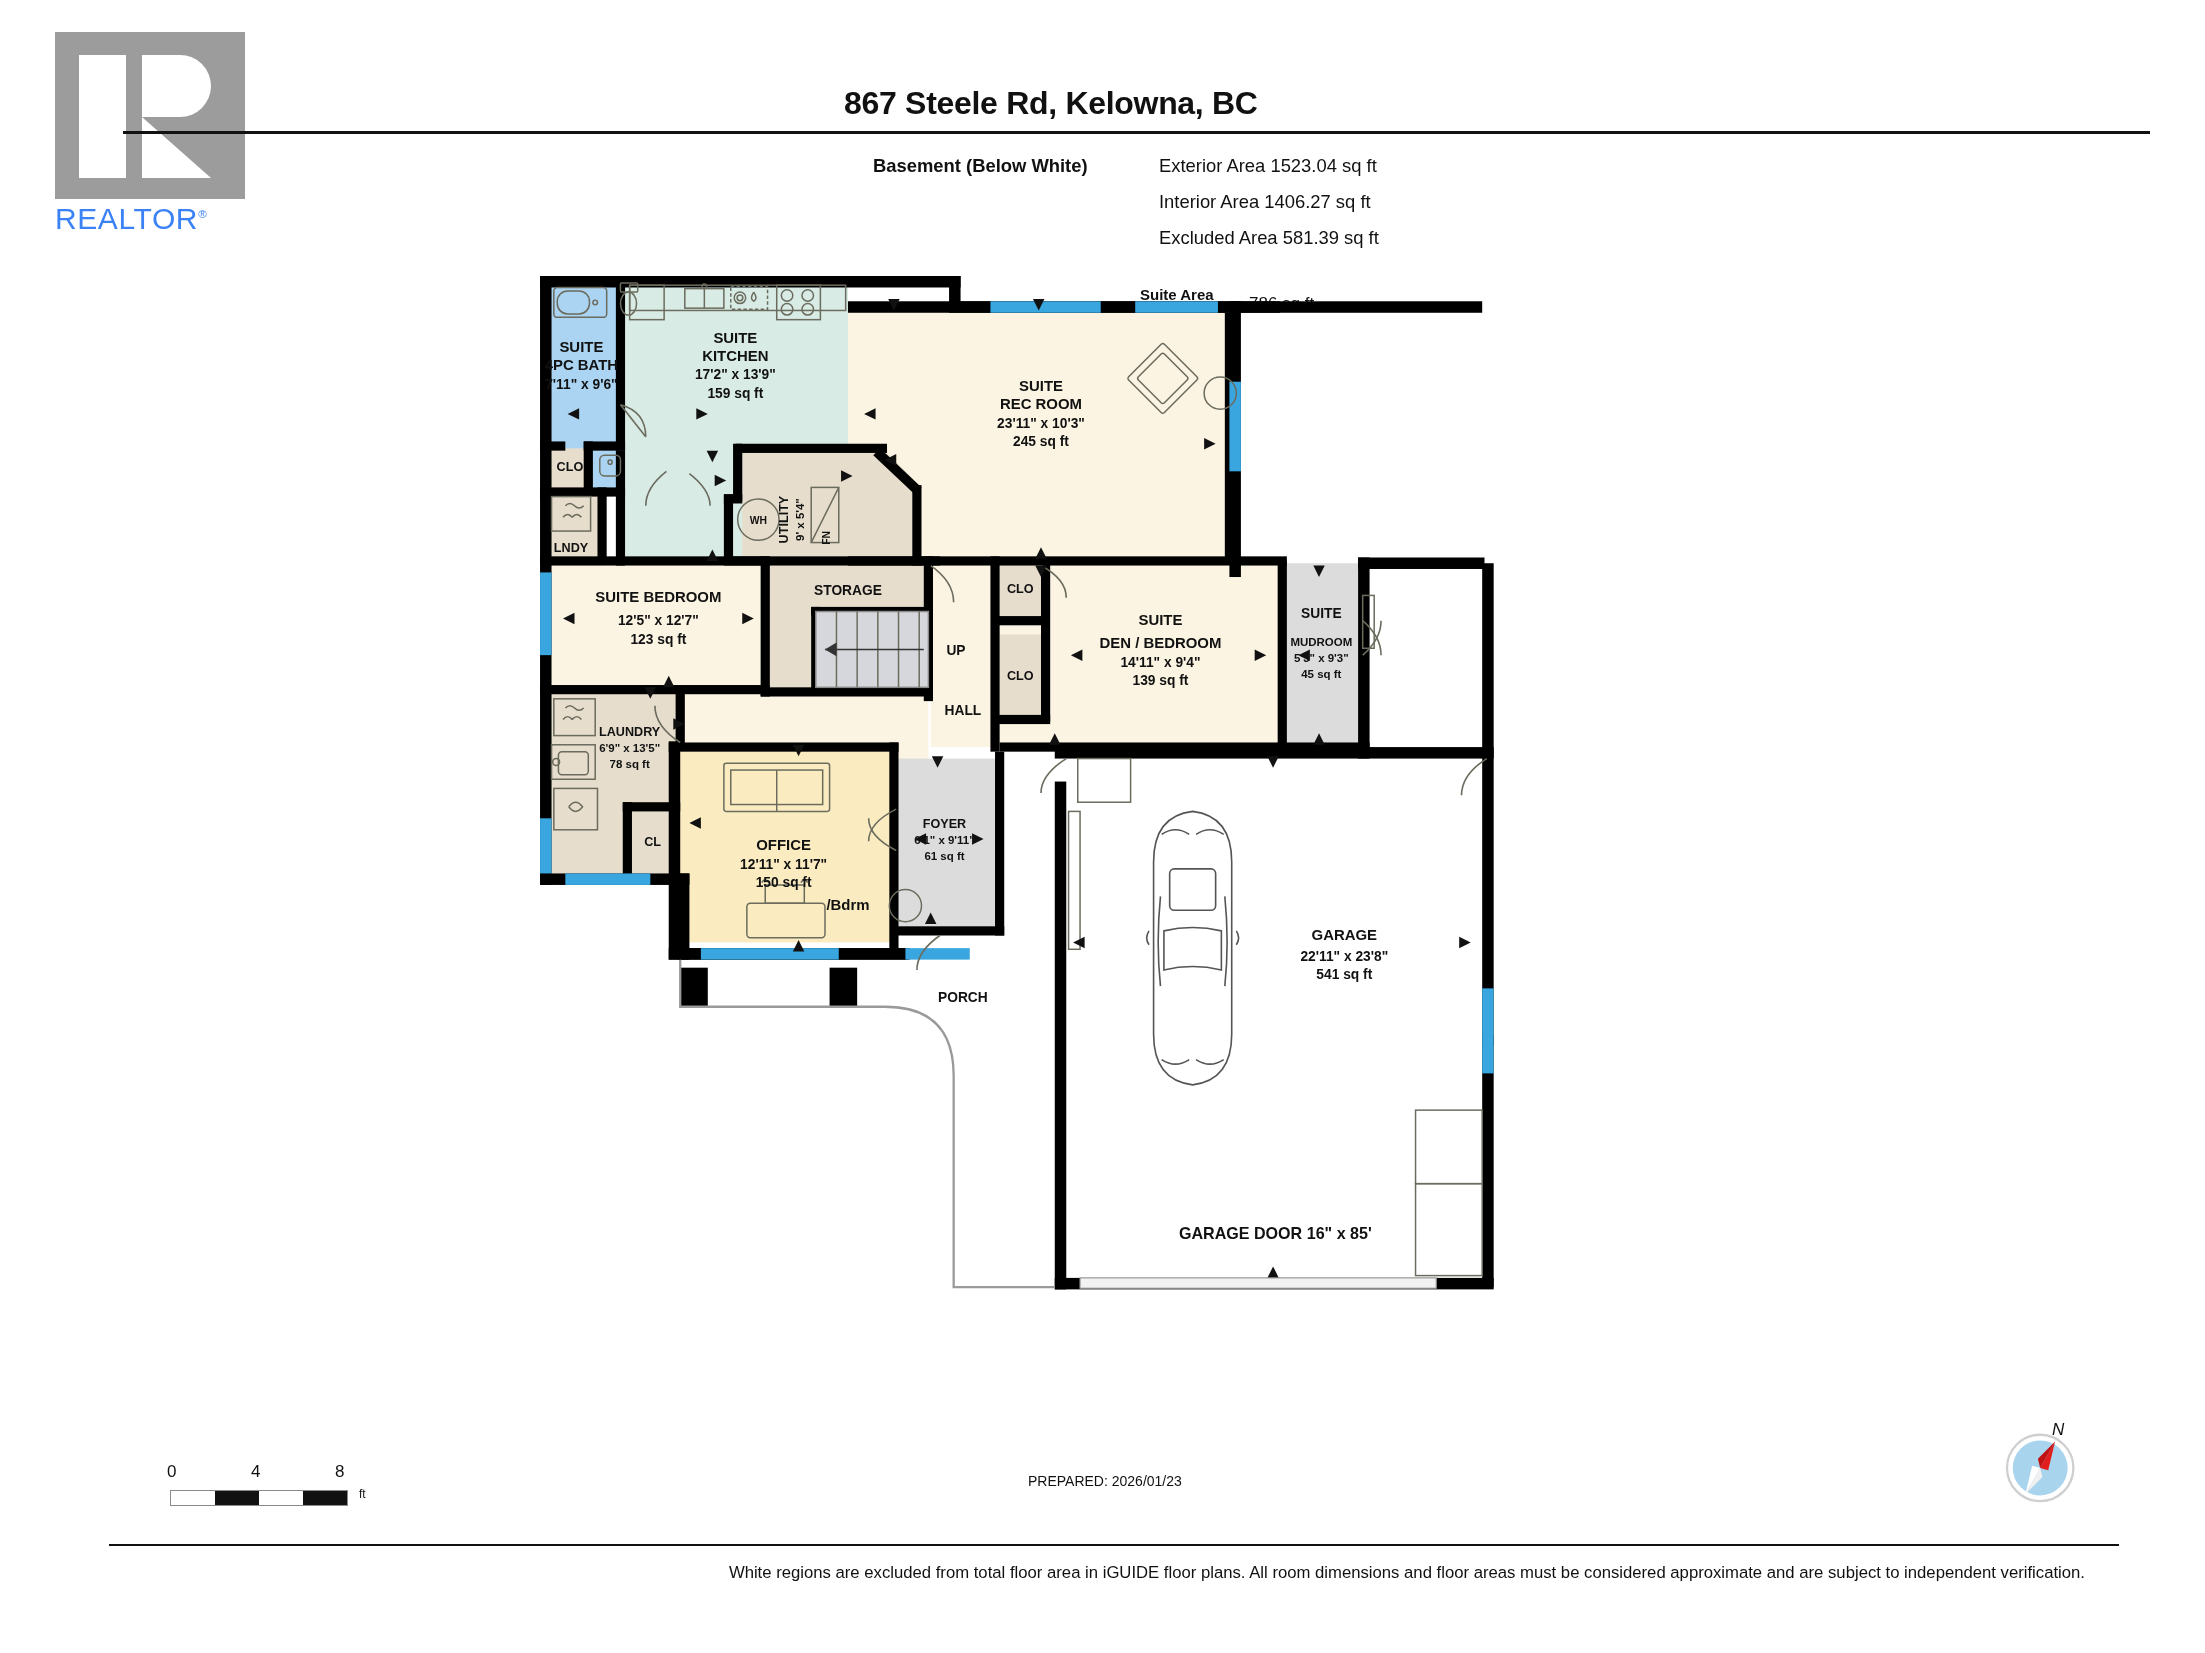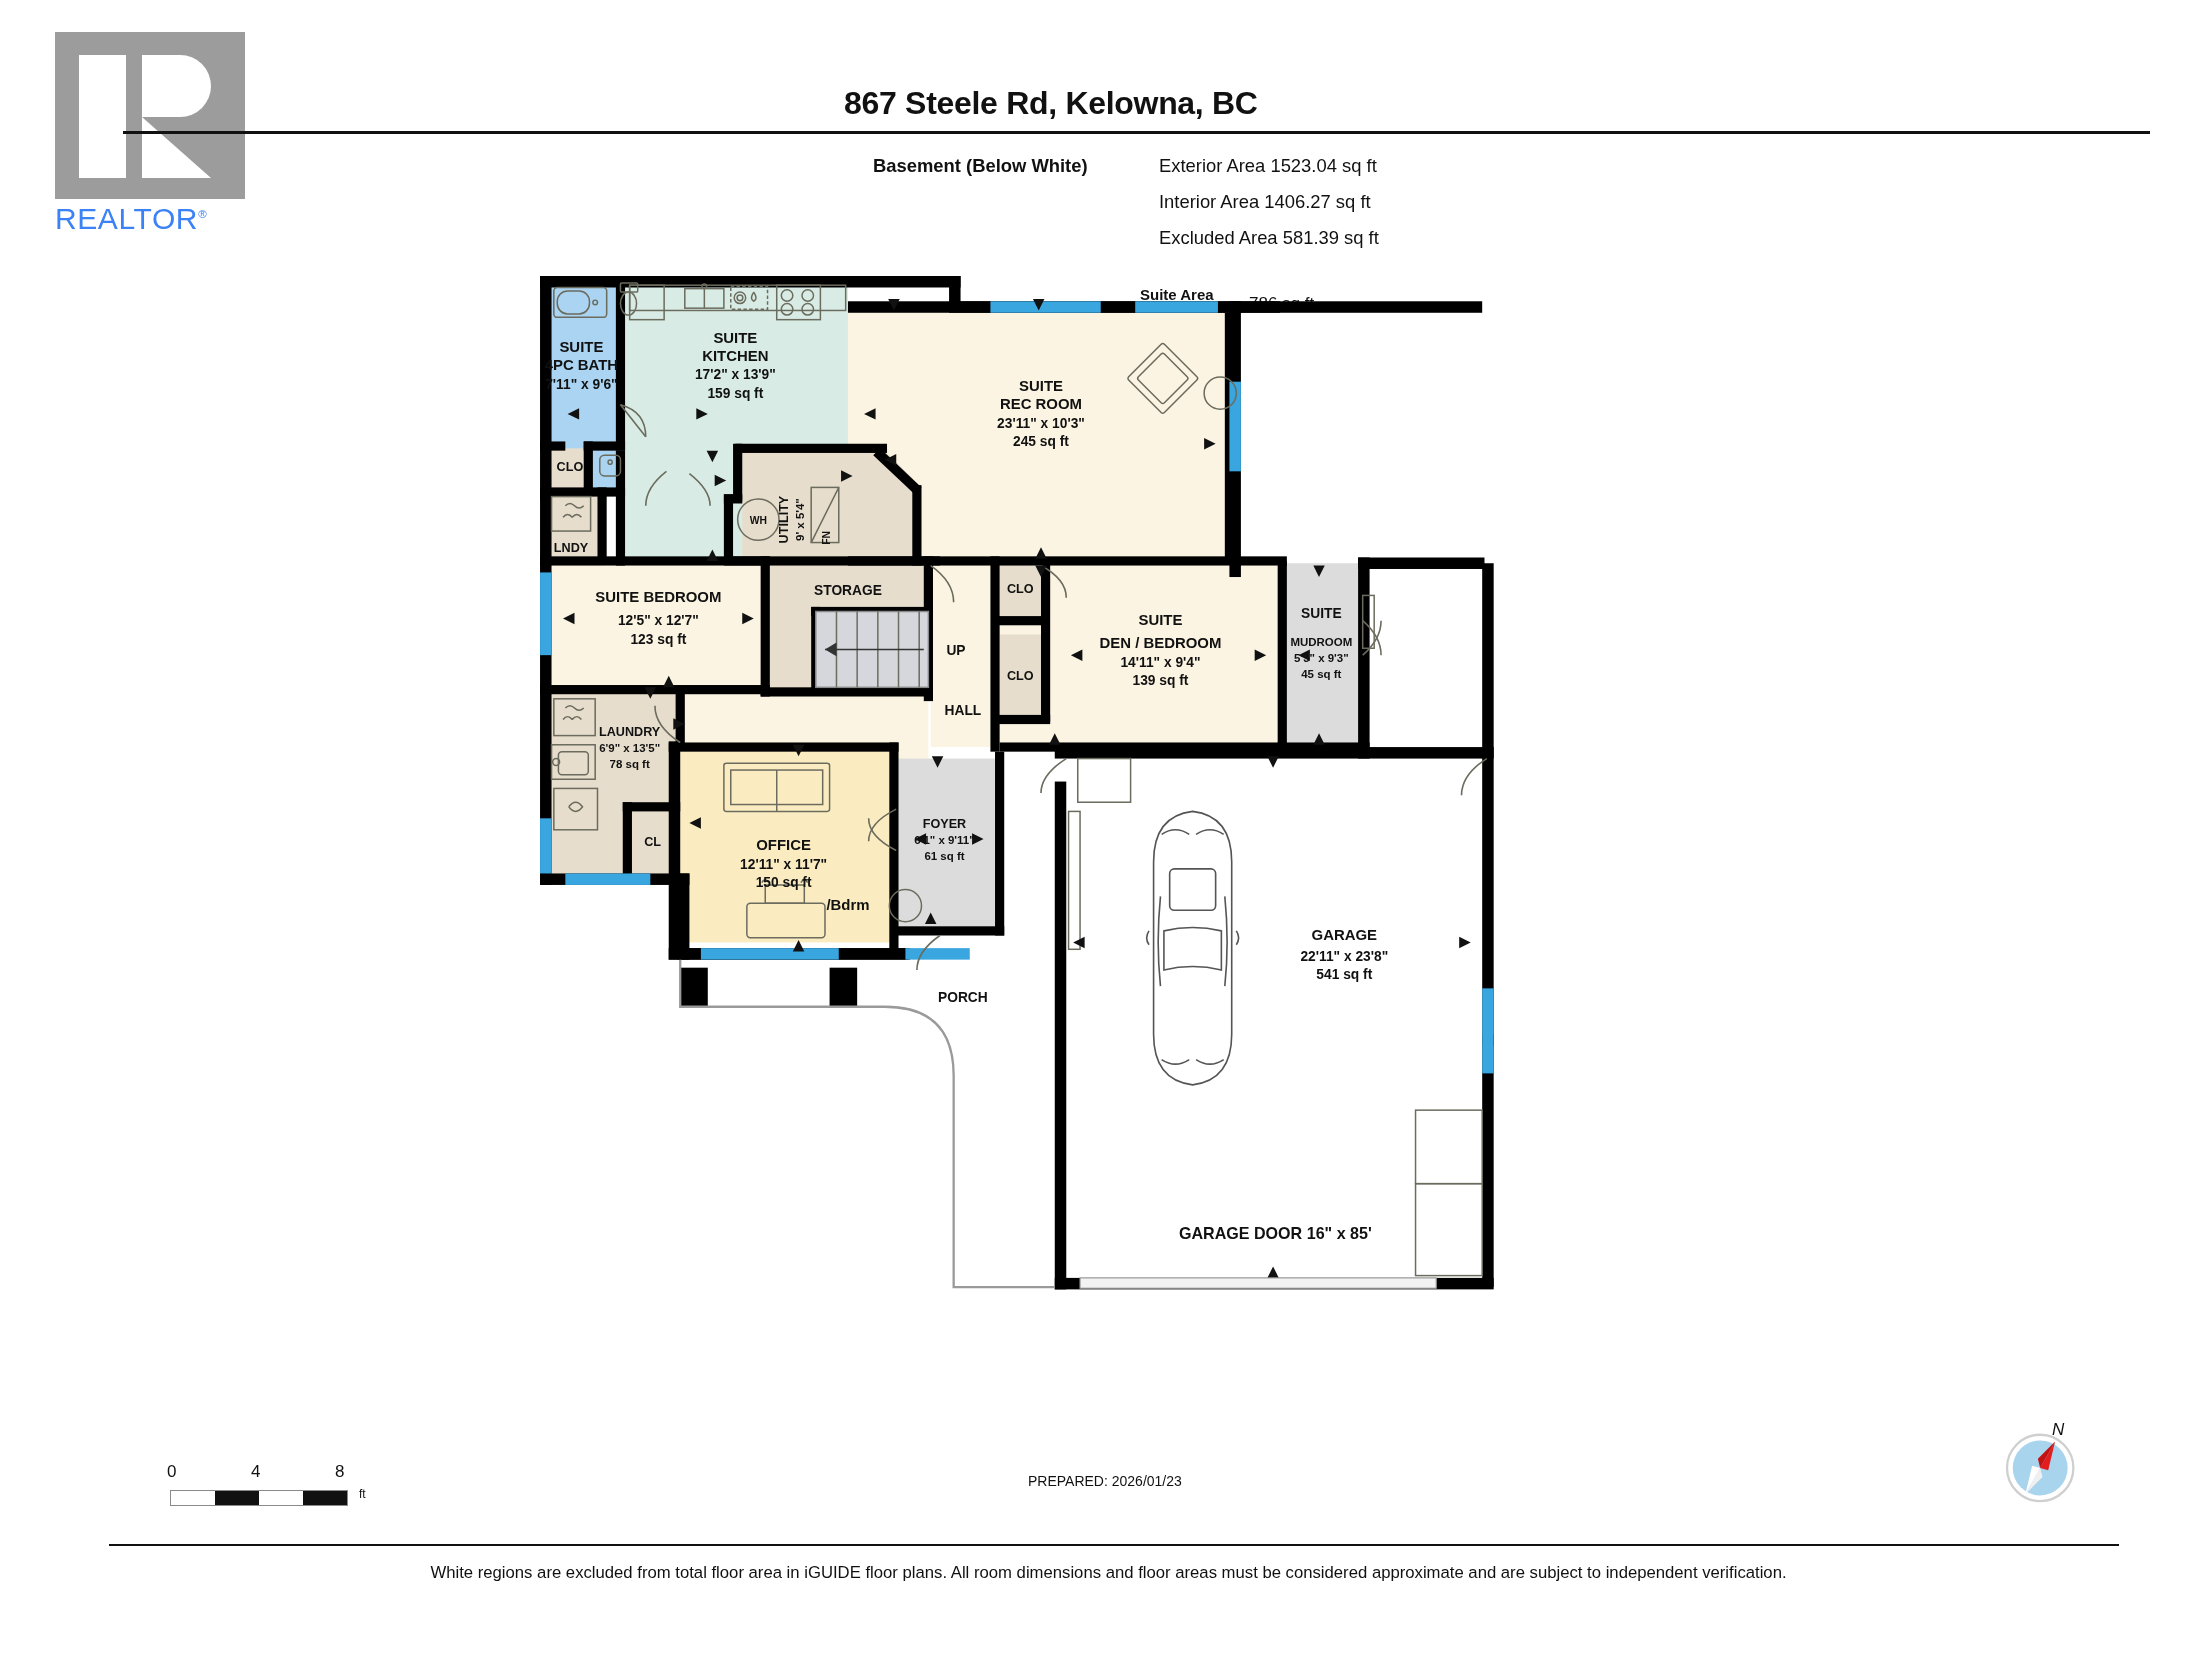--- a/index.html
+++ b/index.html
@@ -50,21 +50,21 @@
   .sb-w { background:#fff; } .sb-b { background:#111; }
   #sb-ft { position:absolute; left:192px; top:25px; font-size:12px; }
 
   #prepared { position:absolute; left:1028px; top:1473px; font-size:14px; white-space:nowrap; }
 
   #compass { position:absolute; left:1993px; top:1421px; width:115px; height:103px; }
   #compass-n { position:absolute; left:59px; top:-1.1px; font-size:17px; font-style:italic; }
 
   #footer-rule { position:absolute; left:109px; top:1544px; width:2010px; height:2.3px; background:#111; }
   #disclaimer { position:absolute; left:132px; top:1563px; width:1953px; font-size:16.7px;
-                text-align:center; white-space:nowrap; }
+                text-align:right; white-space:nowrap; }
 
   text { font-family:"Liberation Sans", sans-serif; }
 </style>
 </head>
 <body>
 
 <div id="header">
 
   <div id="logo-box">
     <div id="logo-r">

